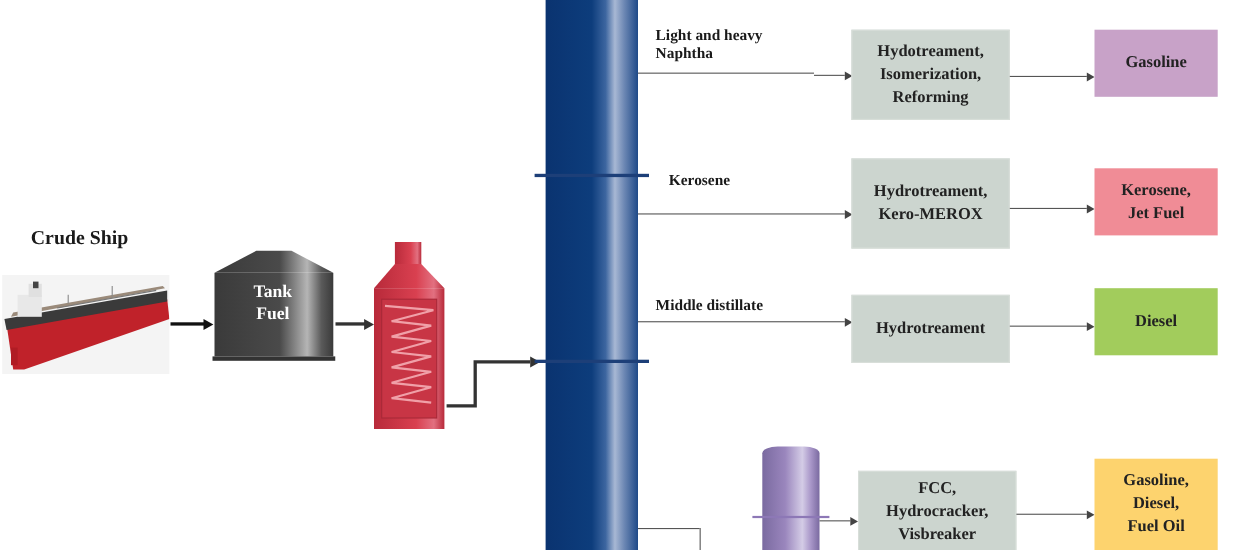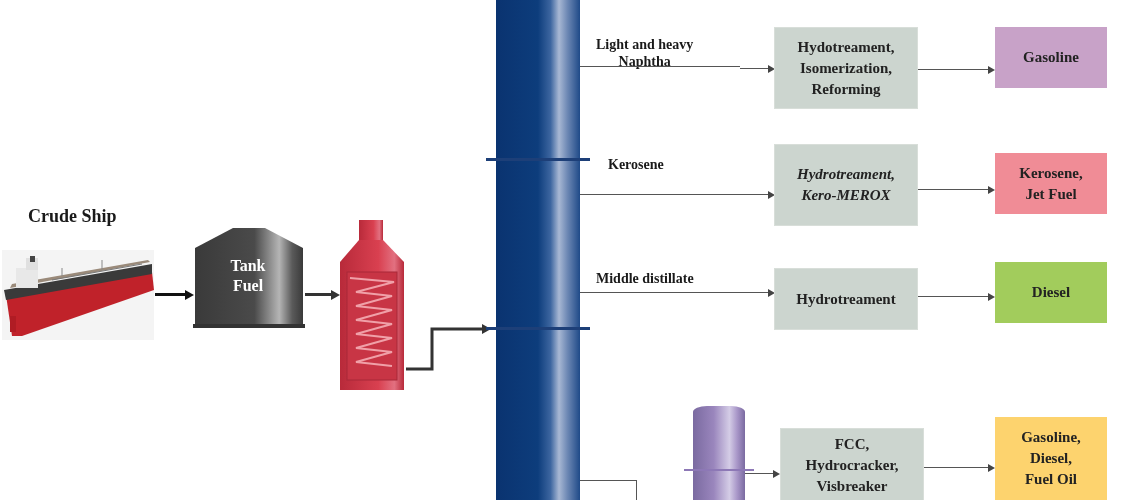--- a/index.html
+++ b/index.html
@@ -85,42 +85,42 @@
 <svg width="1140" height="500" style="pointer-events:none;">
   <polyline points="406,369 432,369 432,329 482,329" fill="none" stroke="#333" stroke-width="3"></polyline>
   <polygon points="482,324 491,329 482,334" fill="#333"></polygon>
 </svg>
 
 <div class="abs" style="left:496px; top:0px; width:84px; height:500px;
   background: linear-gradient(90deg, #0a3370 0%, #0d3d7c 50%, #3d66a0 65%, #a8b8d4 75%, #6d88b4 85%, #1f4a88 100%);"></div>
 <div class="line" style="left:486px; top:158px; width:104px; height:3px; background:#1d3f78;"></div>
 <div class="line" style="left:486px; top:327px; width:104px; height:3px; background:#1d3f78;"></div>
 
-<div class="lbl" style="left:596px; top:24px; text-align:center; white-space:pre-line;margin-top:12px;">Light and heavy
+<div class="lbl" style="left:596px; top:24px; white-space:pre-line;">Light and heavy
 Naphtha</div>
 <div class="lbl" style="left:608px; top:156px;">Kerosene</div>
 <div class="lbl" style="left:596px; top:270px;">Middle distillate</div>
 
 <div class="line" style="left:580px; top:66px; width:160px; height:1px;"></div>
 <div class="line" style="left:740px; top:68px; width:28px; height:1px;"></div>
 <div class="arrowhead" style="left:768px; top:65px;"></div>
 
 <div class="line" style="left:580px; top:194px; width:188px; height:1px;"></div>
 <div class="arrowhead" style="left:768px; top:191px;"></div>
 
 <div class="line" style="left:580px; top:292px; width:188px; height:1px;"></div>
 <div class="arrowhead" style="left:768px; top:289px;"></div>
 
 <div class="line" style="left:580px; top:480px; width:56px; height:1px;"></div>
 <div class="line" style="left:636px; top:480px; width:1px; height:20px;"></div>
 
 <div class="box proc" style="left:774px; top:27px; width:142px; height:80px;">Hydotreament,
 Isomerization,
 Reforming</div>
-<div class="box proc" style="left:774px; top:144px; width:142px; height:80px;font-style:italic;">Hydrotreament,
+<div class="box proc" style="left:774px; top:144px; width:142px; height:80px;">Hydrotreament,
 Kero-MEROX</div>
 <div class="box proc" style="left:774px; top:268px; width:142px; height:60px;">Hydrotreament</div>
 <div class="box proc" style="left:780px; top:428px; width:142px; height:72px;">FCC,
 Hydrocracker,
 Visbreaker</div>
 
 <div class="line" style="left:918px; top:69px; width:70px; height:1px;"></div>
 <div class="arrowhead" style="left:988px; top:66px;"></div>
 <div class="line" style="left:918px; top:189px; width:70px; height:1px;"></div>
 <div class="arrowhead" style="left:988px; top:186px;"></div>

